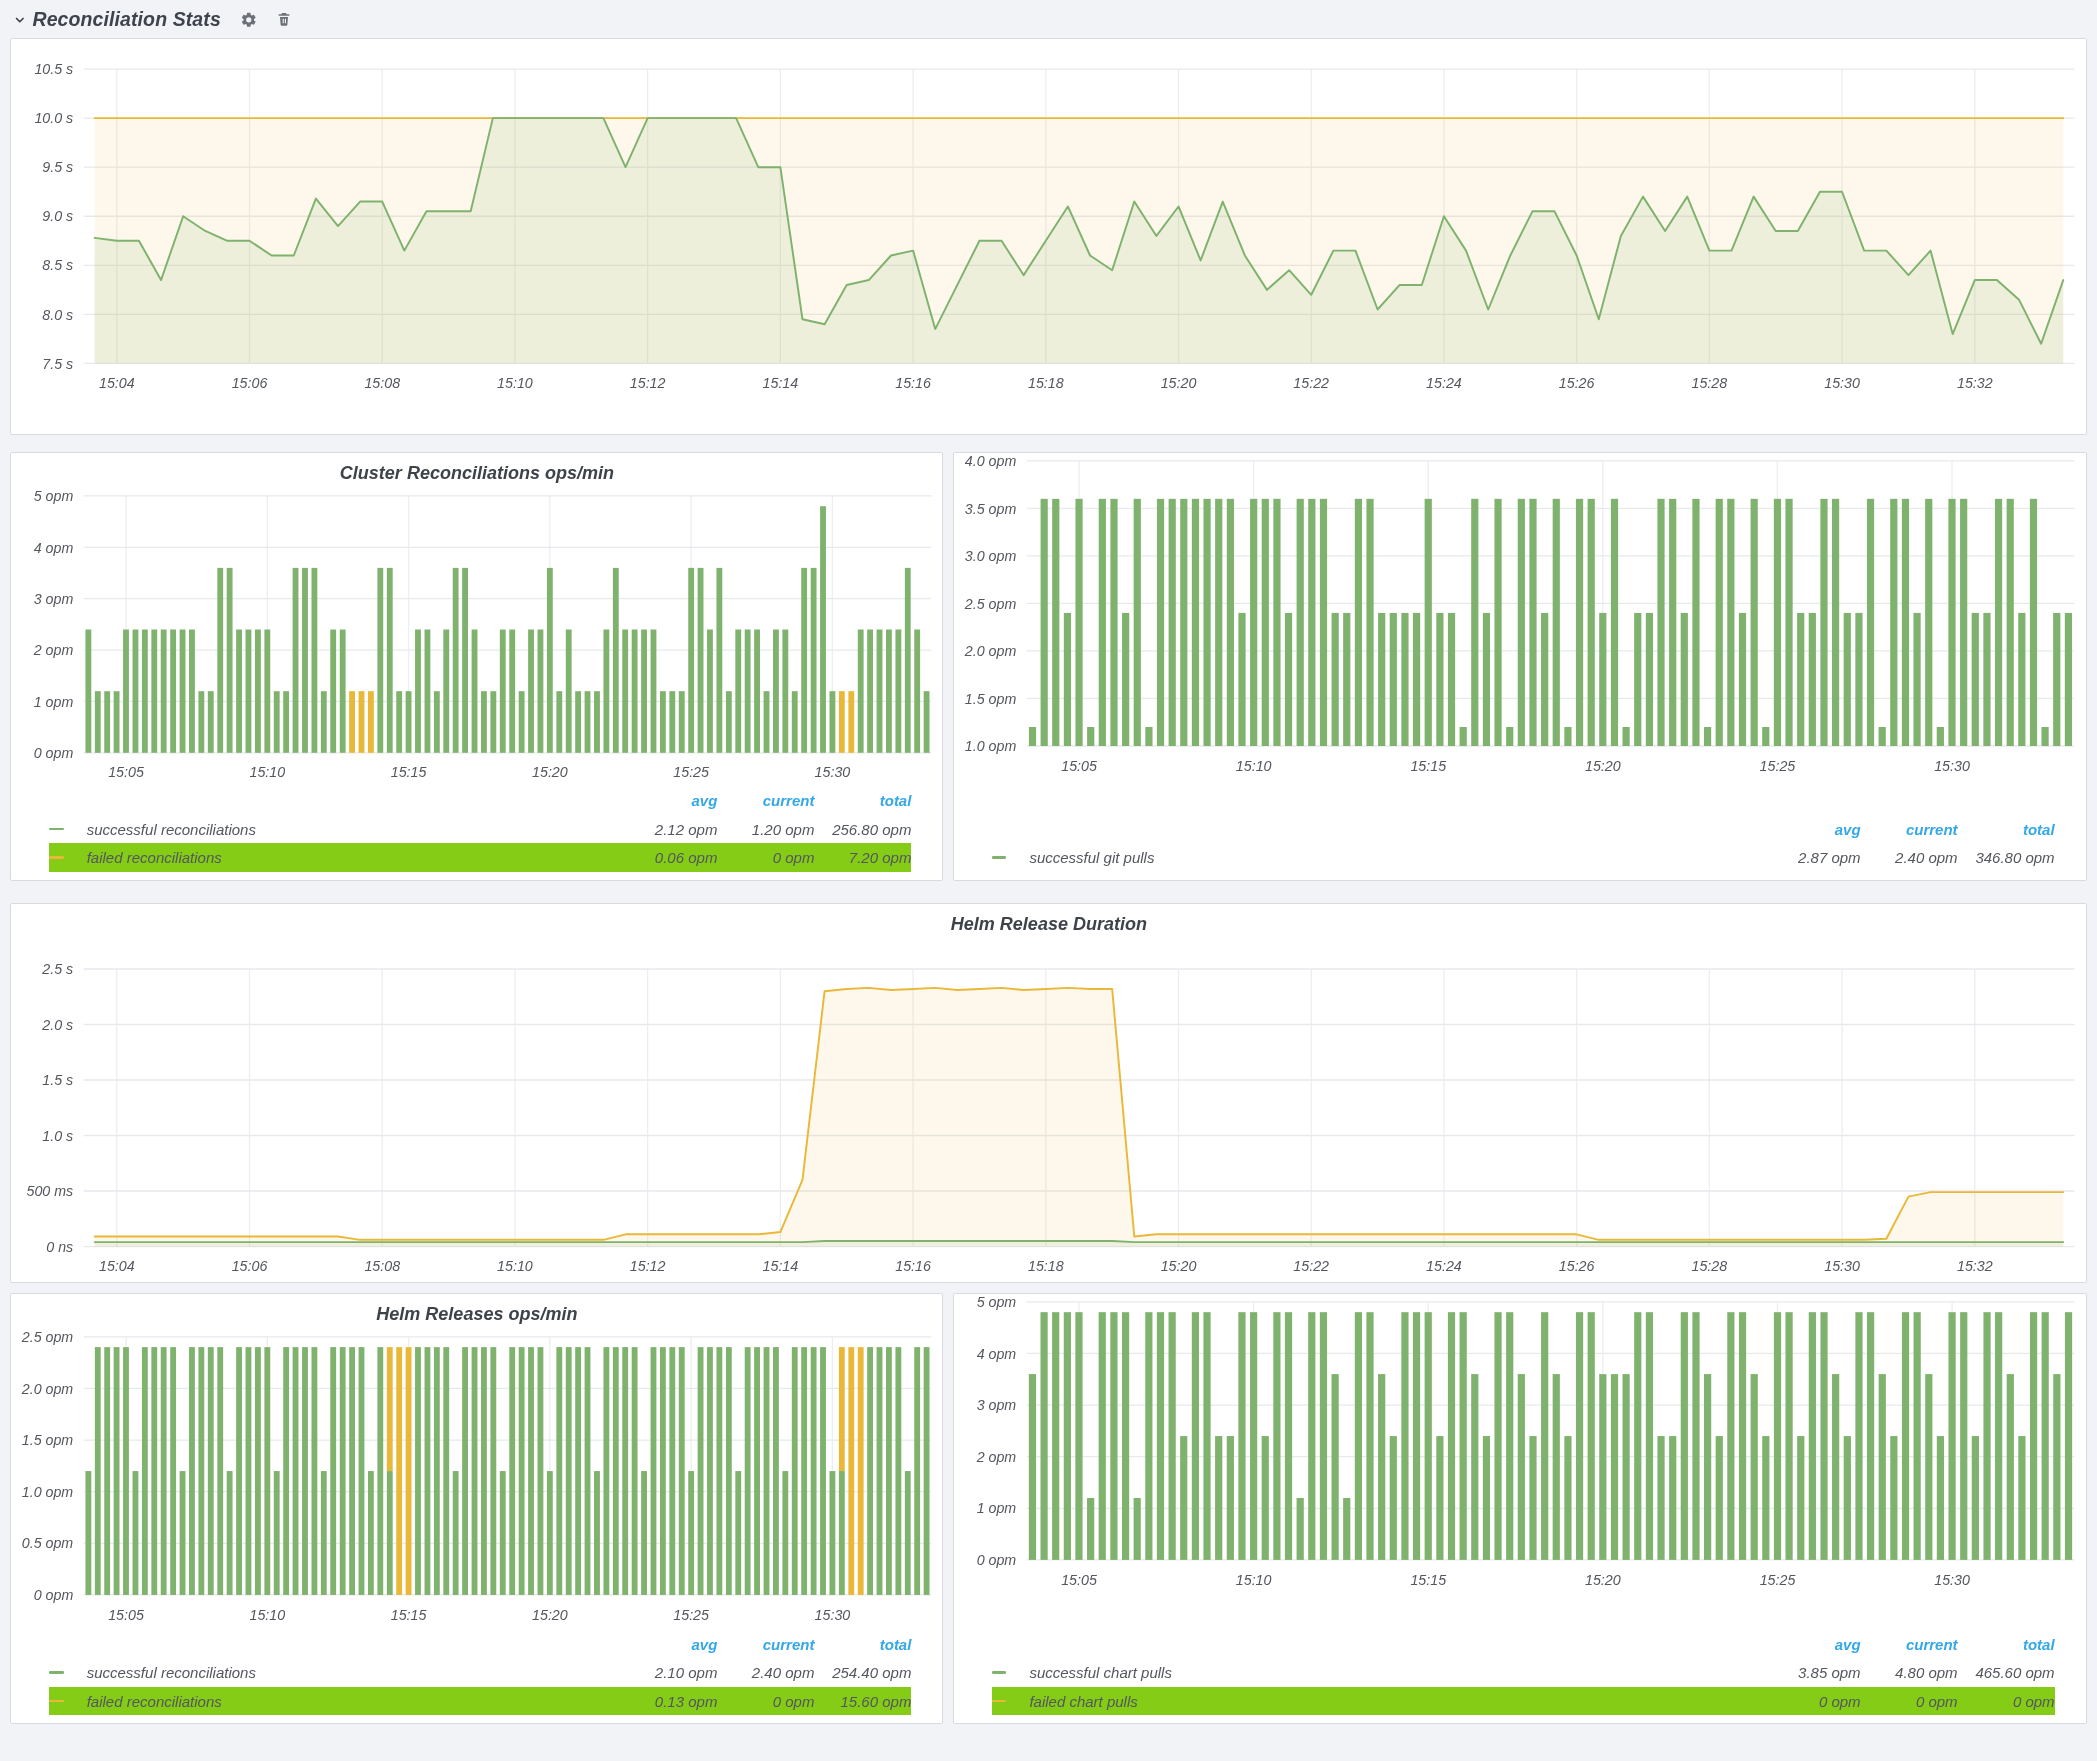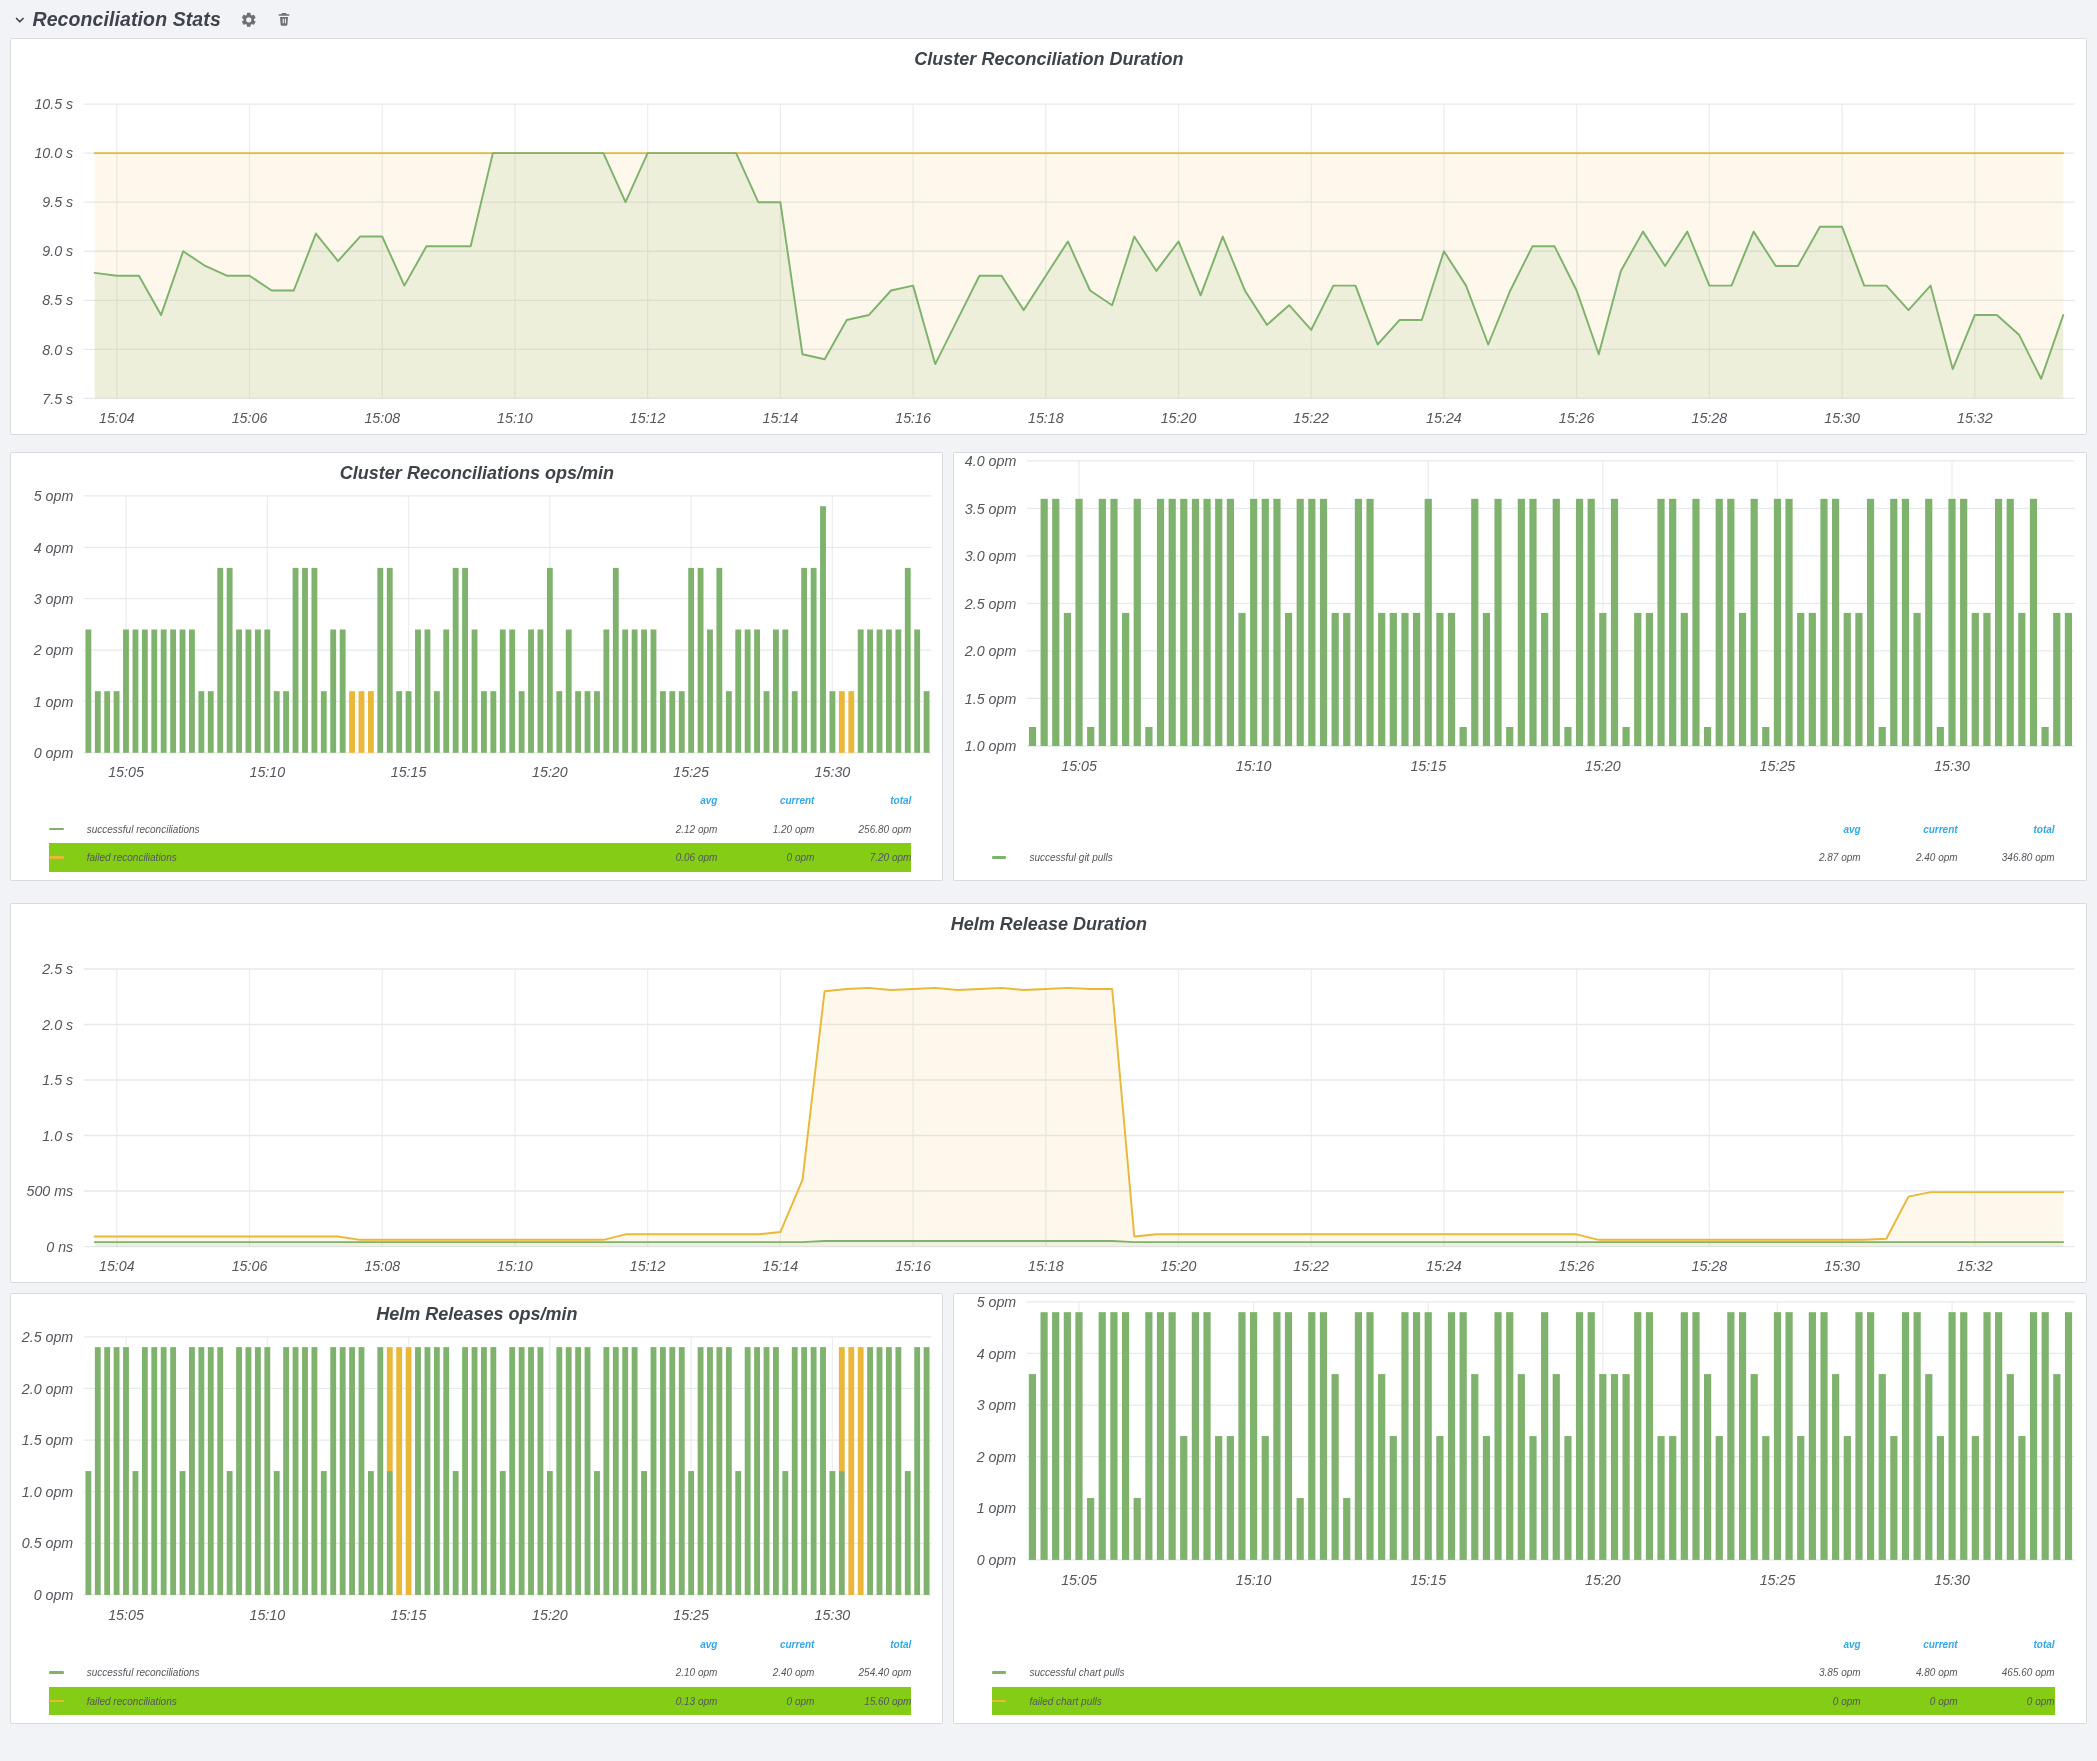--- a/index.html
+++ b/index.html
@@ -13,21 +13,21 @@
   .panel { background:#ffffff; border:0.6px solid #d8dbe0; border-radius:1.9px; display:flex; flex-direction:column; position:relative; overflow:hidden; }
   .panel-title { height:35px; flex:none; display:flex; align-items:center; justify-content:center; font-size:18px; font-weight:600; color:#3e4349; padding-top:6.5px; }
   .plot { flex:1 1 auto; position:relative; }
   .plot svg { position:absolute; left:0; top:0; }
   .cols { display:flex; gap:9.7px; }
   .col-left { width:933px; flex:none; }
   .col-right { flex:1 1 auto; }
   .panel.full { width:2077px; }
   .gap-a { height:17px; } .gap-b { height:22px; } .gap-c { height:10.4px; }
   .legend { flex:none; padding:0 31px 7.8px 38px; }
-  .lrow { display:flex; align-items:center; height:28.5px; font-size:10px; color:#54575e; }
+  .lrow { display:flex; align-items:center; height:28.5px; font-size:15px; color:#54575e; }
   .lrow.alt { background:#84cc16; }
   .lname { flex:1 1 auto; display:flex; align-items:center; gap:23px; cursor:pointer; }
   .ldash { width:14.3px; height:2.6px; border-radius:1.3px; flex:none; }
   .lstat { width:97px; text-align:right; flex:none; }
   .lhead .lstat { color:#35a8e8; font-weight:600; cursor:pointer; }
   svg text { font-family:"Liberation Sans", sans-serif; font-size:22px; fill:#54575e; }
 </style>
 </head>
 <body>
 
@@ -48,21 +48,20 @@
       </button>
       <button class="icon-btn" title="">
         <svg width="16" height="16" viewBox="0 0 24 24" fill="#6d7076">
             <path d="M9 3h6l1 2h4v2H4V5h4l1-2zm-3 6h12l-.9 11.1A2 2 0 0 1 15.1 22H8.9a2 2 0 0 1-2-1.9L6 9zm4 2.5v7h1.7v-7H10zm3.3 0v7H15v-7h-1.7z"></path>
           </svg>
       </button>
     </span>
   </div>
 
   <div class="panel full" style="height:397px">
-    <div class="panel-title">Cluster Reconciliation Duration</div>
     <div class="plot">
         <svg width="2075" height="361" viewBox="0 0 3200 556">
           <g>
             <line x1="163.16666666666666" y1="46" x2="163.16666666666666" y2="500" stroke="#eceef1" stroke-width="2"></line>
             <text x="163.16666666666666" y="538" text-anchor="middle">15:04</text>
             <line x1="367.8333333333333" y1="46" x2="367.8333333333333" y2="500" stroke="#eceef1" stroke-width="2"></line>
             <text x="367.8333333333333" y="538" text-anchor="middle">15:06</text>
             <line x1="572.5" y1="46" x2="572.5" y2="500" stroke="#eceef1" stroke-width="2"></line>
             <text x="572.5" y="538" text-anchor="middle">15:08</text>
             <line x1="777.1666666666667" y1="46" x2="777.1666666666667" y2="500" stroke="#eceef1" stroke-width="2"></line>

